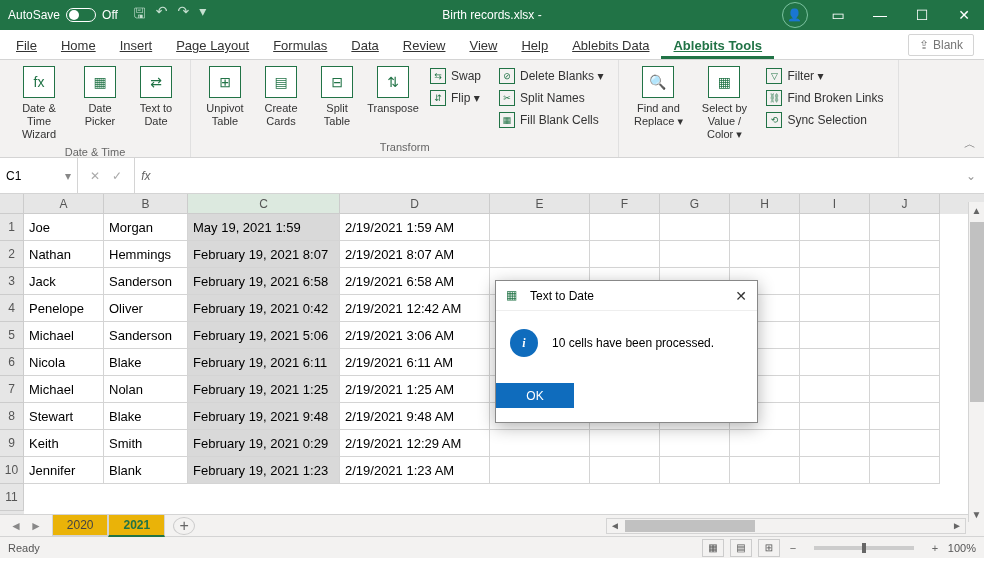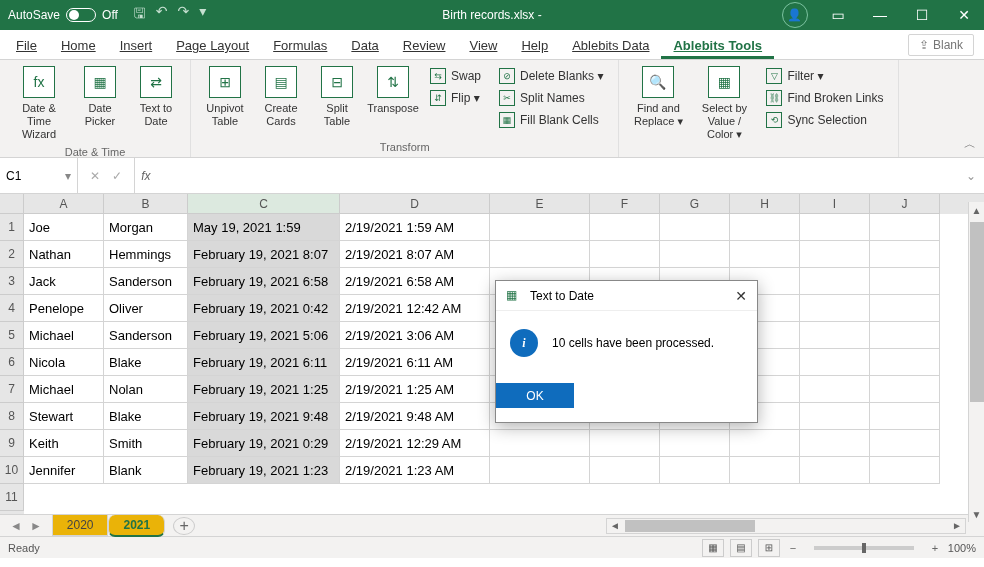--- a/index.html
+++ b/index.html
@@ -60,21 +60,21 @@
 .cell.greycol { background:#d9d9d9; }
 .cell.sel { background:#c6e0c6; border:1px solid #217346; }
 .vscroll { position:absolute; right:0; top:202px; width:16px; height:320px; background:#f3f2f1; border-left:1px solid #d4d4d4; display:flex; flex-direction:column; align-items:center; font-size:10px; color:#666; }
 .vscroll .arrow { height:16px; display:flex; align-items:center; justify-content:center; width:100%; }
 .vscroll .thumb { position:absolute; top:20px; width:14px; height:180px; background:#c1c1c1; }
 
 
 .sheettabs { height:22px; border-top:1px solid #d4d4d4; background:#f3f2f1; display:flex; align-items:center; font-size:12px; }
 .sheettabs .nav { display:flex; gap:8px; padding:0 10px; color:#888; }
 .sheettabs .stab { padding:3px 14px; background:#eab308; border:1px solid #d4d4d4; border-top:none; color:#444; }
-.sheettabs .stab.active { border-bottom:2px solid #217346; color:#217346; font-weight:600;border-radius:7px; }
+.sheettabs .stab.active { border-bottom:2px solid #217346; color:#217346; font-weight:600; }
 .sheettabs .addsheet { padding:0 10px; font-size:16px; color:#666; border:1px solid #ccc; border-radius:50%; width:18px; height:18px; display:flex; align-items:center; justify-content:center; margin-left:8px; }
 .sheettabs .hscroll { margin-left:auto; width:360px; height:16px; background:#f3f2f1; border:1px solid #d4d4d4; display:flex; align-items:center; position:relative; margin-right:18px; }
 .sheettabs .hscroll .arrow { width:16px; text-align:center; color:#666; font-size:10px; }
 .sheettabs .hscroll .thumb { position:absolute; left:18px; width:130px; height:12px; background:#c1c1c1; }
 
 
 .statusbar { height:22px; background:#f3f2f1; border-top:1px solid #d4d4d4; display:flex; align-items:center; font-size:11px; color:#555; padding:0 8px; }
 .statusbar .views { margin-left:auto; display:flex; gap:6px; align-items:center; }
 .statusbar .vbtn { width:22px; height:18px; border:1px solid #ccc; display:flex; align-items:center; justify-content:center; font-size:10px; }
 .statusbar .zoomslider { width:100px; height:4px; background:#ccc; margin:0 8px; position:relative; }

